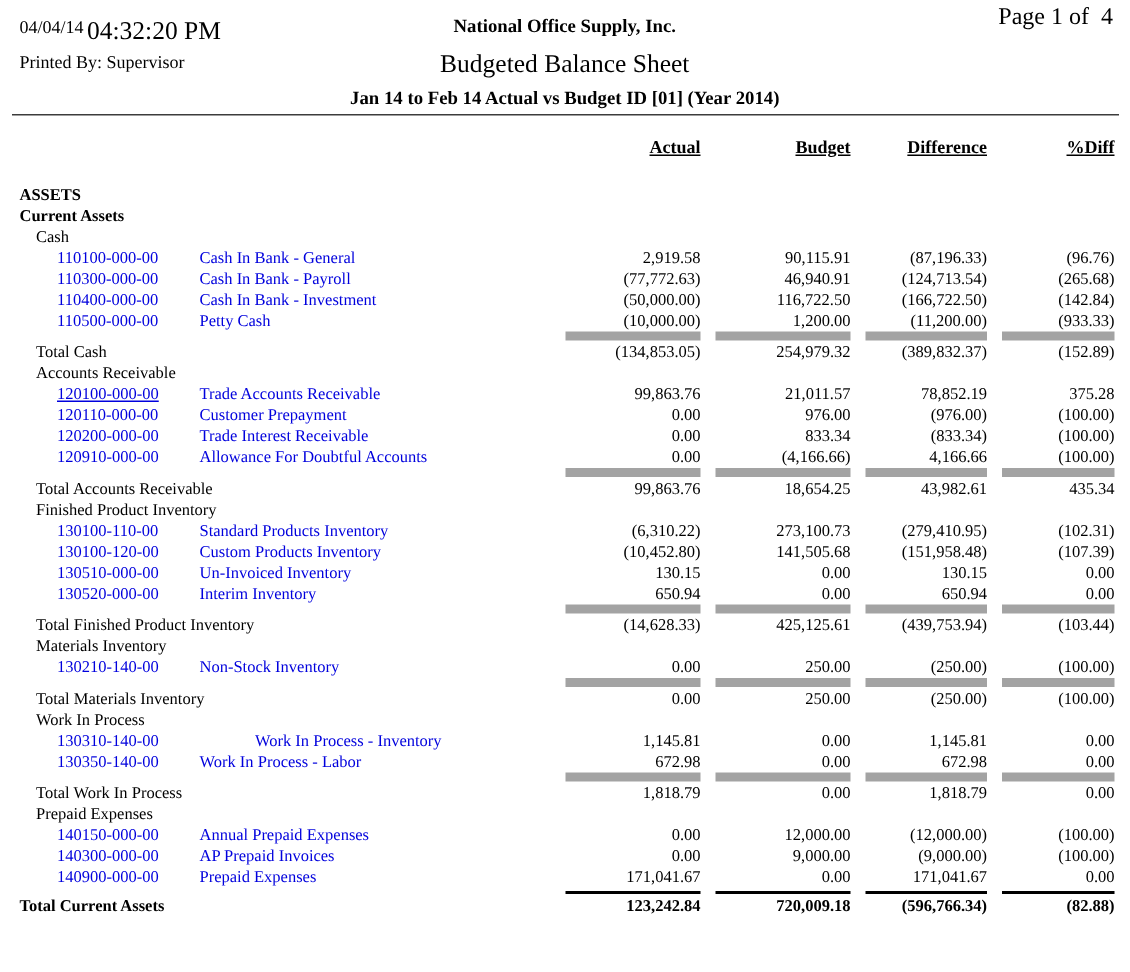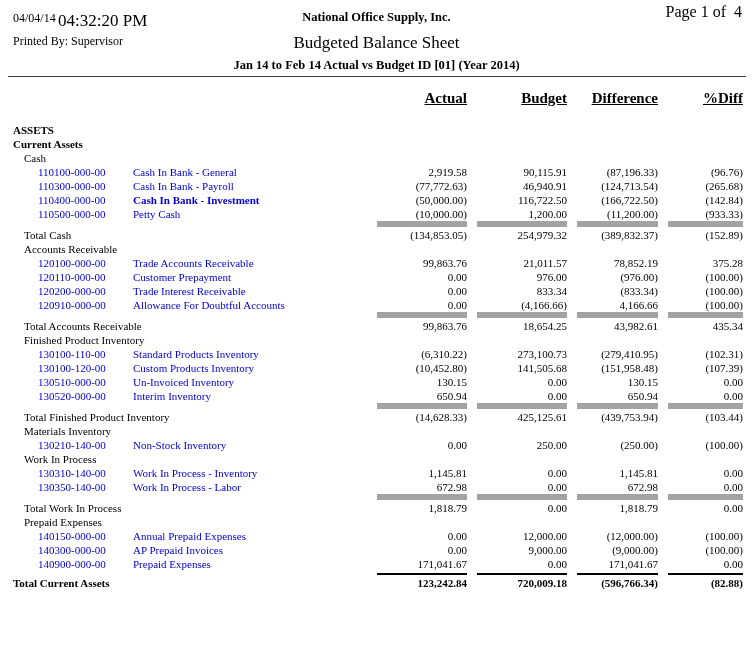--- a/index.html
+++ b/index.html
@@ -18,21 +18,21 @@
   .hdr-subtitle{left:0;top:58px;width:753px;text-align:center;font-size:12.5px;font-weight:bold;}
   .hdr-rule{left:8px;top:76px;width:738px;height:1px;background:#3c3c3c;}
 
   table.report{
     position:absolute;left:10px;top:92px;width:733px;
     border-collapse:collapse;table-layout:fixed;
   }
   col.c-label{width:367px;}
   col.c-a{width:90px;}col.c-b{width:100px;}col.c-d{width:91px;}col.c-p{width:85px;}
   th,td{padding:0;margin:0;vertical-align:bottom;font-size:11px;line-height:13px;font-weight:normal;}
-  thead th{font-weight:bold;text-align:right;padding-bottom:18px;font-size:15px;}
+  thead th{font-weight:bold;text-align:right;padding-bottom:18px;font-size:12px;}
   thead th span{text-decoration:underline;}
   tbody td{height:14px;}
   tr.row-total1 td, tr.row-grand_total td{height:19px;}
   td.c-num{text-align:right;}
   td.c-num .val{display:block;}
   td.pad{padding-left:10px;}
   tr.row-section0 td.c-label, tr.row-grand_total td.c-label{padding-left:3px;font-weight:bold;}
   tr.row-section1 td.c-label, tr.row-total1 td.c-label{padding-left:14px;}
   tr.row-total1 td.c-num .val{border-top:6px solid #a3a3a3;padding-top:2px;}
   tr.row-grand_total td.c-num .val{border-top:2px solid #000;padding-top:2px;font-weight:bold;}
@@ -138,21 +138,21 @@
           <span class="val">46,940.91</span>
         </td>
         <td class="c-num pad">
           <span class="val">(124,713.54)</span>
         </td>
         <td class="c-num pad">
           <span class="val">(265.68)</span>
         </td>
       </tr>
       <tr class="row-account">
-        <td class="c-label"><span class="acct" style="color: rgb(0, 0, 221);">110400-000-00</span><span class="desc" style="color: rgb(0, 0, 221); font-weight: bold;">Cash In Bank - Investment</span></td>
+        <td class="c-label"><span class="acct" style="color: rgb(0, 0, 221);">110400-000-00</span><span class="desc" style="color: rgb(0, 0, 221);">Cash In Bank - Investment</span></td>
         <td class="c-num">
           <span class="val">(50,000.00)</span>
         </td>
         <td class="c-num pad">
           <span class="val">116,722.50</span>
         </td>
         <td class="c-num pad">
           <span class="val">(166,722.50)</span>
         </td>
         <td class="c-num pad">
@@ -198,21 +198,21 @@
           <span class="val"></span>
         </td>
         <td class="c-num pad">
           <span class="val"></span>
         </td>
         <td class="c-num pad">
           <span class="val"></span>
         </td>
       </tr>
       <tr class="row-account">
-        <td class="c-label"><span class="acct" style="color: rgb(0, 0, 221);">120100-000-00</span><span class="desc" style="color: rgb(0, 0, 221);">Trade Accounts Receivable</span></td>
+        <td class="c-label"><span class="acct" style="color: rgb(0, 0, 221); text-decoration: underline;">120100-000-00</span><span class="desc" style="color: rgb(0, 0, 221);">Trade Accounts Receivable</span></td>
         <td class="c-num">
           <span class="val">99,863.76</span>
         </td>
         <td class="c-num pad">
           <span class="val">21,011.57</span>
         </td>
         <td class="c-num pad">
           <span class="val">78,852.19</span>
         </td>
         <td class="c-num pad">
@@ -392,37 +392,52 @@
         <td class="c-num pad">
           <span class="val">250.00</span>
         </td>
         <td class="c-num pad">
           <span class="val">(250.00)</span>
         </td>
         <td class="c-num pad">
           <span class="val">(100.00)</span>
         </td>
       </tr>
+      <tr class="row-total1">
+        <td class="c-label">Total Materials Inventory</td>
+        <td class="c-num">
+          <span class="val">0.00</span>
+        </td>
+        <td class="c-num pad">
+          <span class="val">250.00</span>
+        </td>
+        <td class="c-num pad">
+          <span class="val">(250.00)</span>
+        </td>
+        <td class="c-num pad">
+          <span class="val">(100.00)</span>
+        </td>
+      </tr>
       <tr class="row-section1">
         <td class="c-label">Work In Process</td>
         <td class="c-num">
           <span class="val"></span>
         </td>
         <td class="c-num pad">
           <span class="val"></span>
         </td>
         <td class="c-num pad">
           <span class="val"></span>
         </td>
         <td class="c-num pad">
           <span class="val"></span>
         </td>
       </tr>
       <tr class="row-account">
-        <td class="c-label"><span class="acct" style="color: rgb(0, 0, 221);">130310-140-00</span><span class="desc" style="color: rgb(0, 0, 221);">Work In Process - Inventory</span></td>
+        <td class="c-label"><span class="acct" style="color: rgb(0, 0, 221);">130310-140-00</span><span class="desc" style="color: rgb(0, 0, 221); margin-left: 37px;">Work In Process - Inventory</span></td>
         <td class="c-num">
           <span class="val">1,145.81</span>
         </td>
         <td class="c-num pad">
           <span class="val">0.00</span>
         </td>
         <td class="c-num pad">
           <span class="val">1,145.81</span>
         </td>
         <td class="c-num pad">

